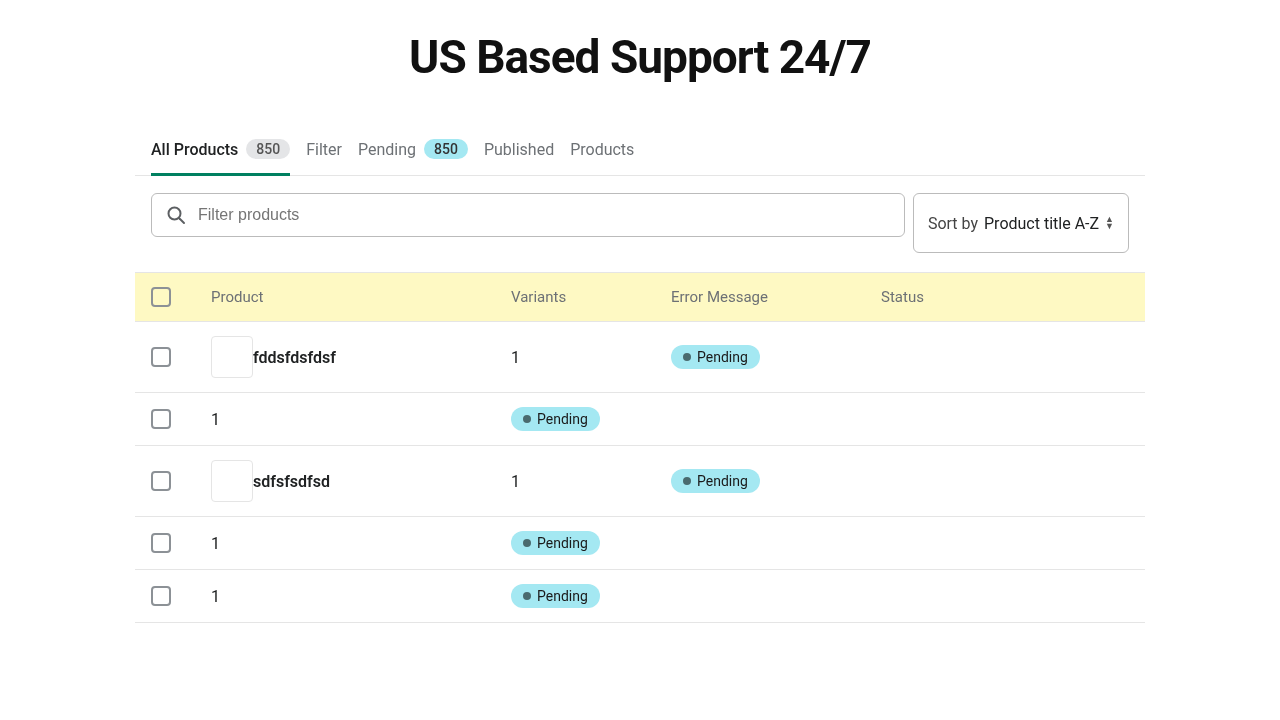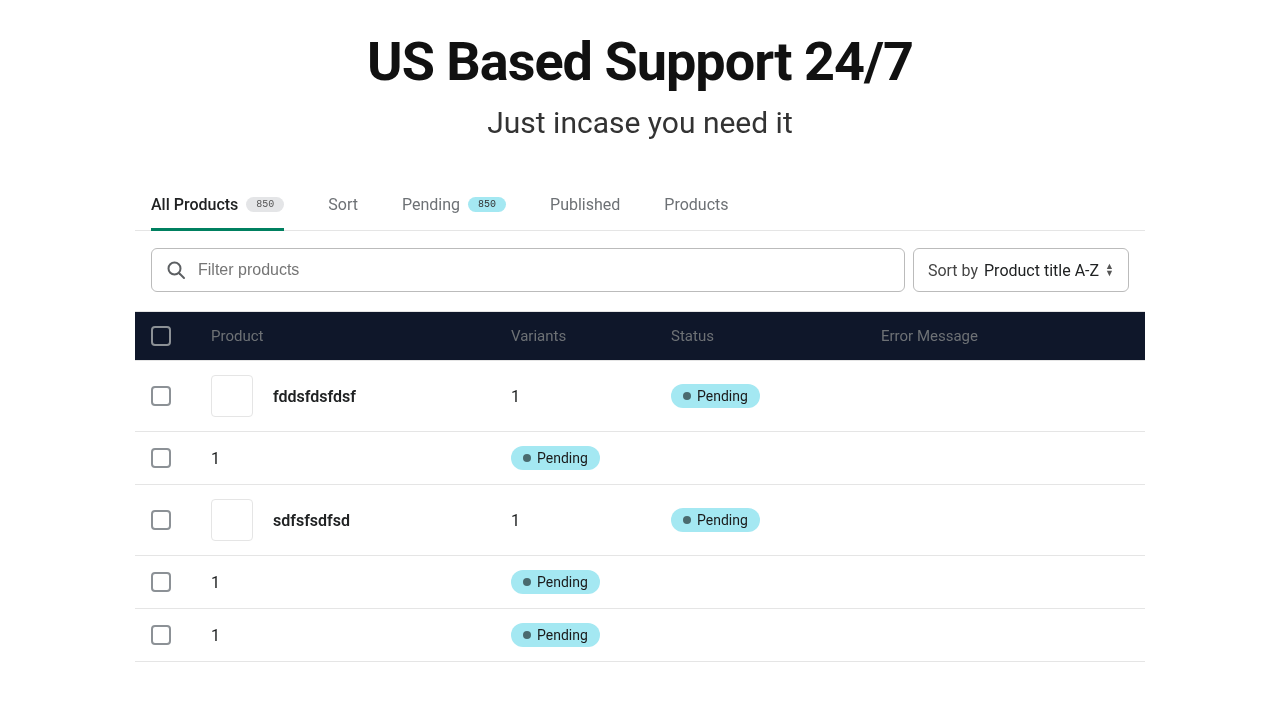--- a/index.html
+++ b/index.html
@@ -1,59 +1,58 @@
 <!DOCTYPE html>
 <html><head>
 <meta charset="utf-8">
 <style>
 * { margin: 0; padding: 0; box-sizing: border-box; }
 body { font-family: -apple-system, BlinkMacSystemFont, 'Segoe UI', Roboto, sans-serif; background: #fff; width: 1280px; height: 720px; overflow: hidden; }
 .header { text-align: center; padding: 30px 0 20px; }
-.header h1 { font-size: 54px; font-weight: 700; color: #111; letter-spacing: -1px; }
+.header h1 { font-size: 46px; font-weight: 700; color: #111; letter-spacing: -1px; }
 .header p { font-size: 30px; color: #333; margin-top: 12px; font-weight: 400; }
 .container { width: 1010px; margin: 20px auto 0; }
-.tabs { display: flex; gap: 44px; border-bottom: 1px solid #e5e5e5; padding: 0 16px; }
+.tabs { display: flex; gap: 16px; border-bottom: 1px solid #e5e5e5; padding: 0 16px; }
 .tab { display: flex; align-items: center; gap: 8px; padding: 14px 0; cursor: pointer; color: #6d7175; font-size: 16px; border-bottom: 3px solid transparent; position: relative; top: 1px; }
 .tab.active { color: #202223; font-weight: 500; border-bottom-color: #008060; }
-.badge { padding: 2px 10px; border-radius: 10px; font-size: 10px; font-weight: 500; font-family: Liberation Mono, monospace; }
+.badge { padding: 2px 10px; border-radius: 10px; font-size: 14px; font-weight: 500; }
 .badge-gray { background: #e4e5e7; color: #555; }
 .badge-teal { background: #a4e8f2; color: #333; }
 .toolbar { display: flex; gap: 8px; margin-top: 16px; padding: 1px 16px; }
 .search { flex: 1; display: flex; align-items: center; border: 1px solid #bbb; border-radius: 6px; padding: 0 14px; height: 44px; }
 .search svg { flex-shrink: 0; }
 .search input { border: none; outline: none; font-size: 16px; margin-left: 12px; width: 100%; color: #6d7175; }
-.sort { border: 1px solid #bbb; border-radius: 6px; padding: 0 14px; height: 44px; display: flex; align-items: center; gap: 6px; font-size: 16px; cursor: pointer; color: #444; }
+.sort { border: 1px solid #bbb; border-radius: 6px; padding: 0 14px; height: 60px; display: flex; align-items: center; gap: 6px; font-size: 16px; cursor: pointer; color: #444; }
 .sort .val { color: #202223; font-weight: 400; }
 .sort-icon { display: flex; flex-direction: column; gap: 0; line-height: 7px; font-size: 9px; color: #555; }
-.thead { display: grid; grid-template-columns: 60px 300px 160px 210px 1fr; align-items: center; background: #0f172a; border-top: 1px solid #e5e5e5; border-bottom: 1px solid #e5e5e5; padding: 14px 16px; margin-top: 18px; color: #6d7175; font-size: 15px; }
+.thead { display: grid; grid-template-columns: 60px 300px 160px 210px 1fr; align-items: center; background: #fef9c3; border-top: 1px solid #e5e5e5; border-bottom: 1px solid #e5e5e5; padding: 14px 16px; margin-top: 18px; color: #6d7175; font-size: 15px; }
 .row { display: grid; grid-template-columns: 60px 300px 160px 210px 1fr; align-items: center; padding: 14px 16px; border-bottom: 1px solid #e5e5e5; }
 .checkbox { width: 20px; height: 20px; border: 2px solid #8c9196; border-radius: 4px; cursor: pointer; }
-.product-cell { display: flex; align-items: center; gap: 20px; }
+.product-cell { display: flex; align-items: center; }
 .thumb { width: 42px; height: 42px; border: 1px solid #e5e5e5; border-radius: 4px; }
 .product-name { font-weight: 600; font-size: 16px; color: #202223; }
 .variants-cell { font-size: 16px; color: #202223; }
 .status-pill { display: inline-flex; align-items: center; gap: 6px; background: #a4e8f2; padding: 4px 12px; border-radius: 12px; font-size: 14px; color: #1a1a1a; }
 .status-dot { width: 8px; height: 8px; border-radius: 50%; background: #4a6a6e; }
 </style>
 </head>
 <body>
 
 <div class="header">
   <h1>US Based Support 24/7</h1>
-  <p>Just incase you need it</p>
 </div>
 
 <div class="container">
   <div class="tabs" id="tabs">
       <div class="tab active">
         <span>All Products</span>
         <span class="badge badge-gray">850</span>
       </div>
       <div class="tab">
-        <span>Sort</span>
+        <span>Filter</span>
       </div>
       <div class="tab">
         <span>Pending</span>
         <span class="badge badge-teal">850</span>
       </div>
       <div class="tab">
         <span>Published</span>
       </div>
       <div class="tab">
         <span>Products</span>
@@ -77,22 +76,22 @@
         </span>
     </div>
   </div>
 
   <div class="thead">
     <div>
         <div class="checkbox"></div>
       </div>
     <div>Product</div>
     <div>Variants</div>
+    <div>Error Message</div>
     <div>Status</div>
-    <div>Error Message</div>
   </div>
 
   <div id="rows">
       <div class="row">
         <div>
           <div class="checkbox"></div>
         </div>
         <div class="product-cell">
           <div class="thumb"></div>
           <span class="product-name">fddsfdsfdsf</span>

